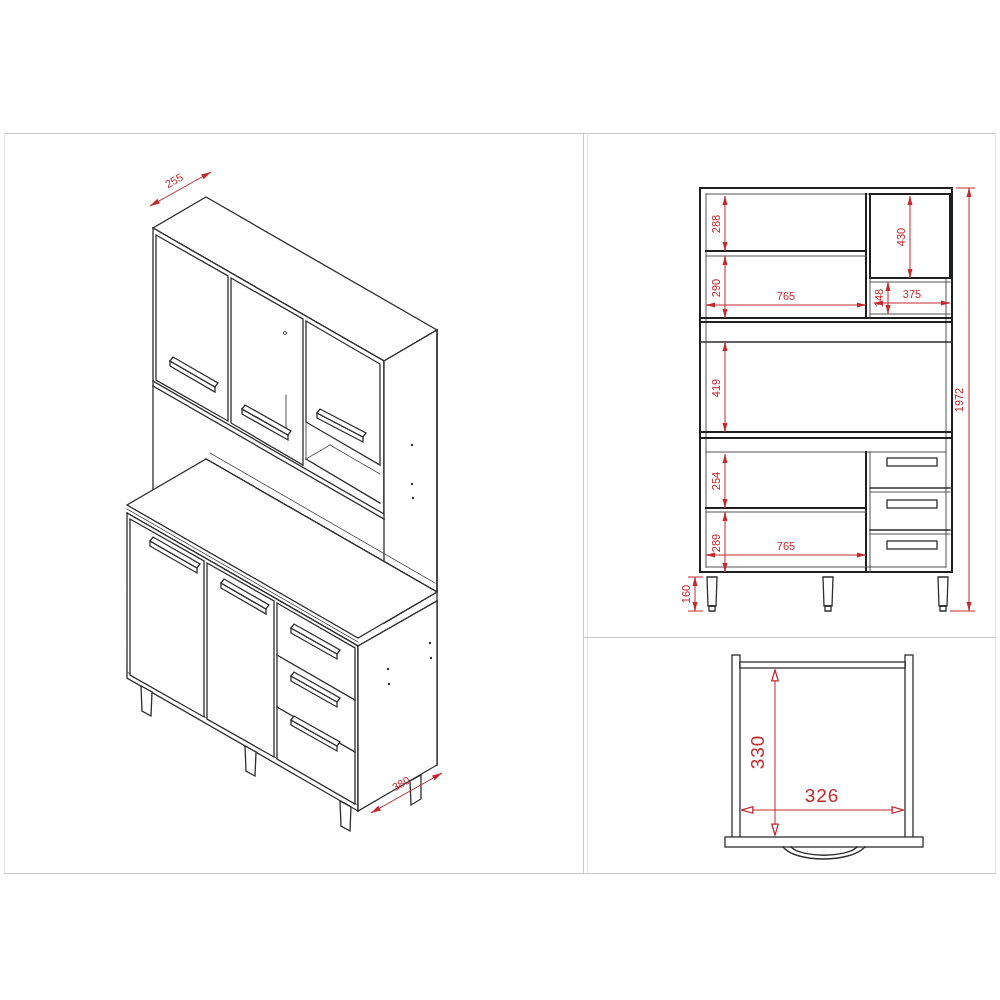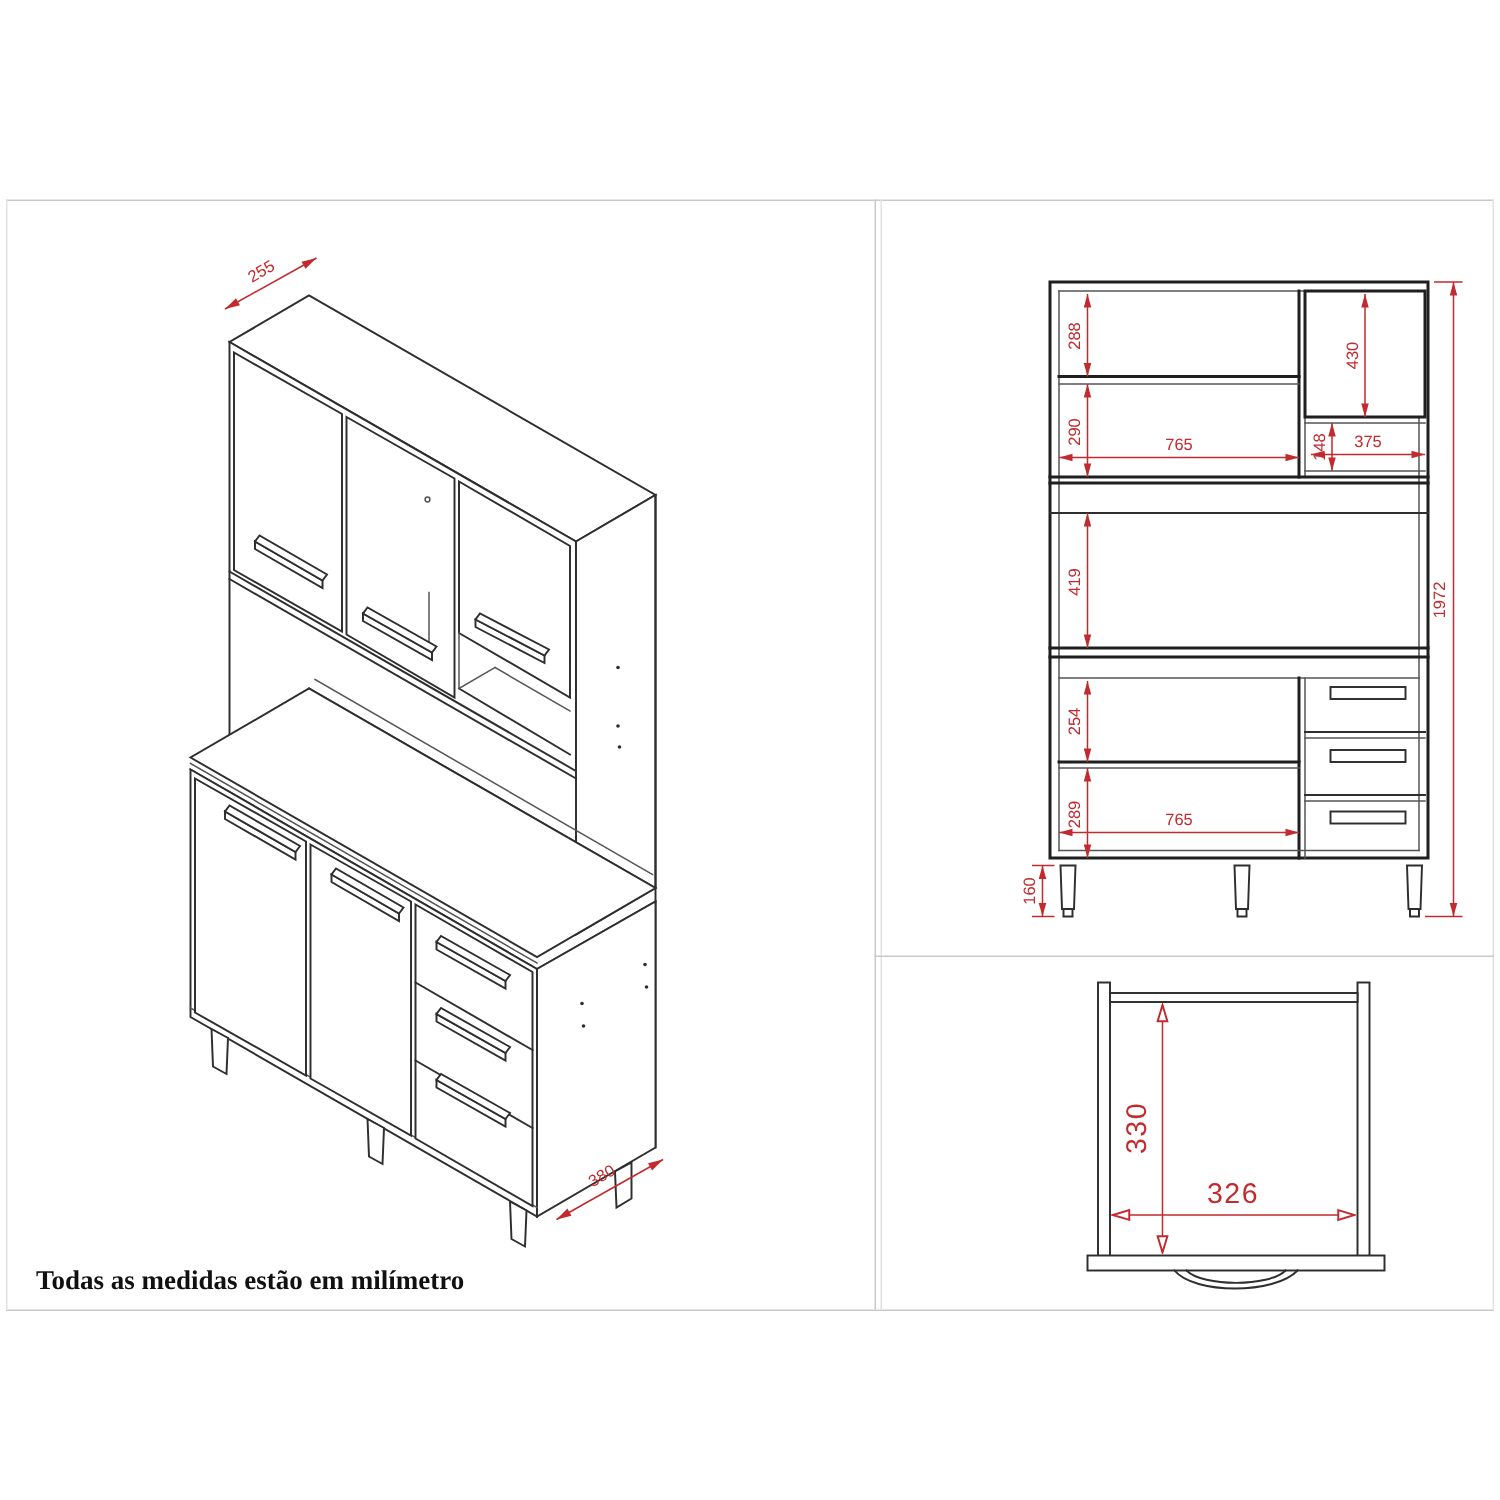--- a/index.html
+++ b/index.html
@@ -235,15 +235,14 @@
     </g>
 
     <g>
       <line class="red" x1="775" y1="670" x2="775" y2="835" marker-start="url(#ta)" marker-end="url(#ta)"></line>
       <text class="dimbig" text-anchor="middle" transform="translate(764,752) rotate(-90)">330</text>
       <line class="red" x1="742" y1="810" x2="903" y2="810" marker-start="url(#ta)" marker-end="url(#ta)"></line>
       <text class="dimbig" text-anchor="middle" transform="translate(822,802)">326</text>
     </g>
   </svg>
 
-  <div class="note">Todas as medidas estão em milímetro</div>
 
 </div>
 
 </body></html>

